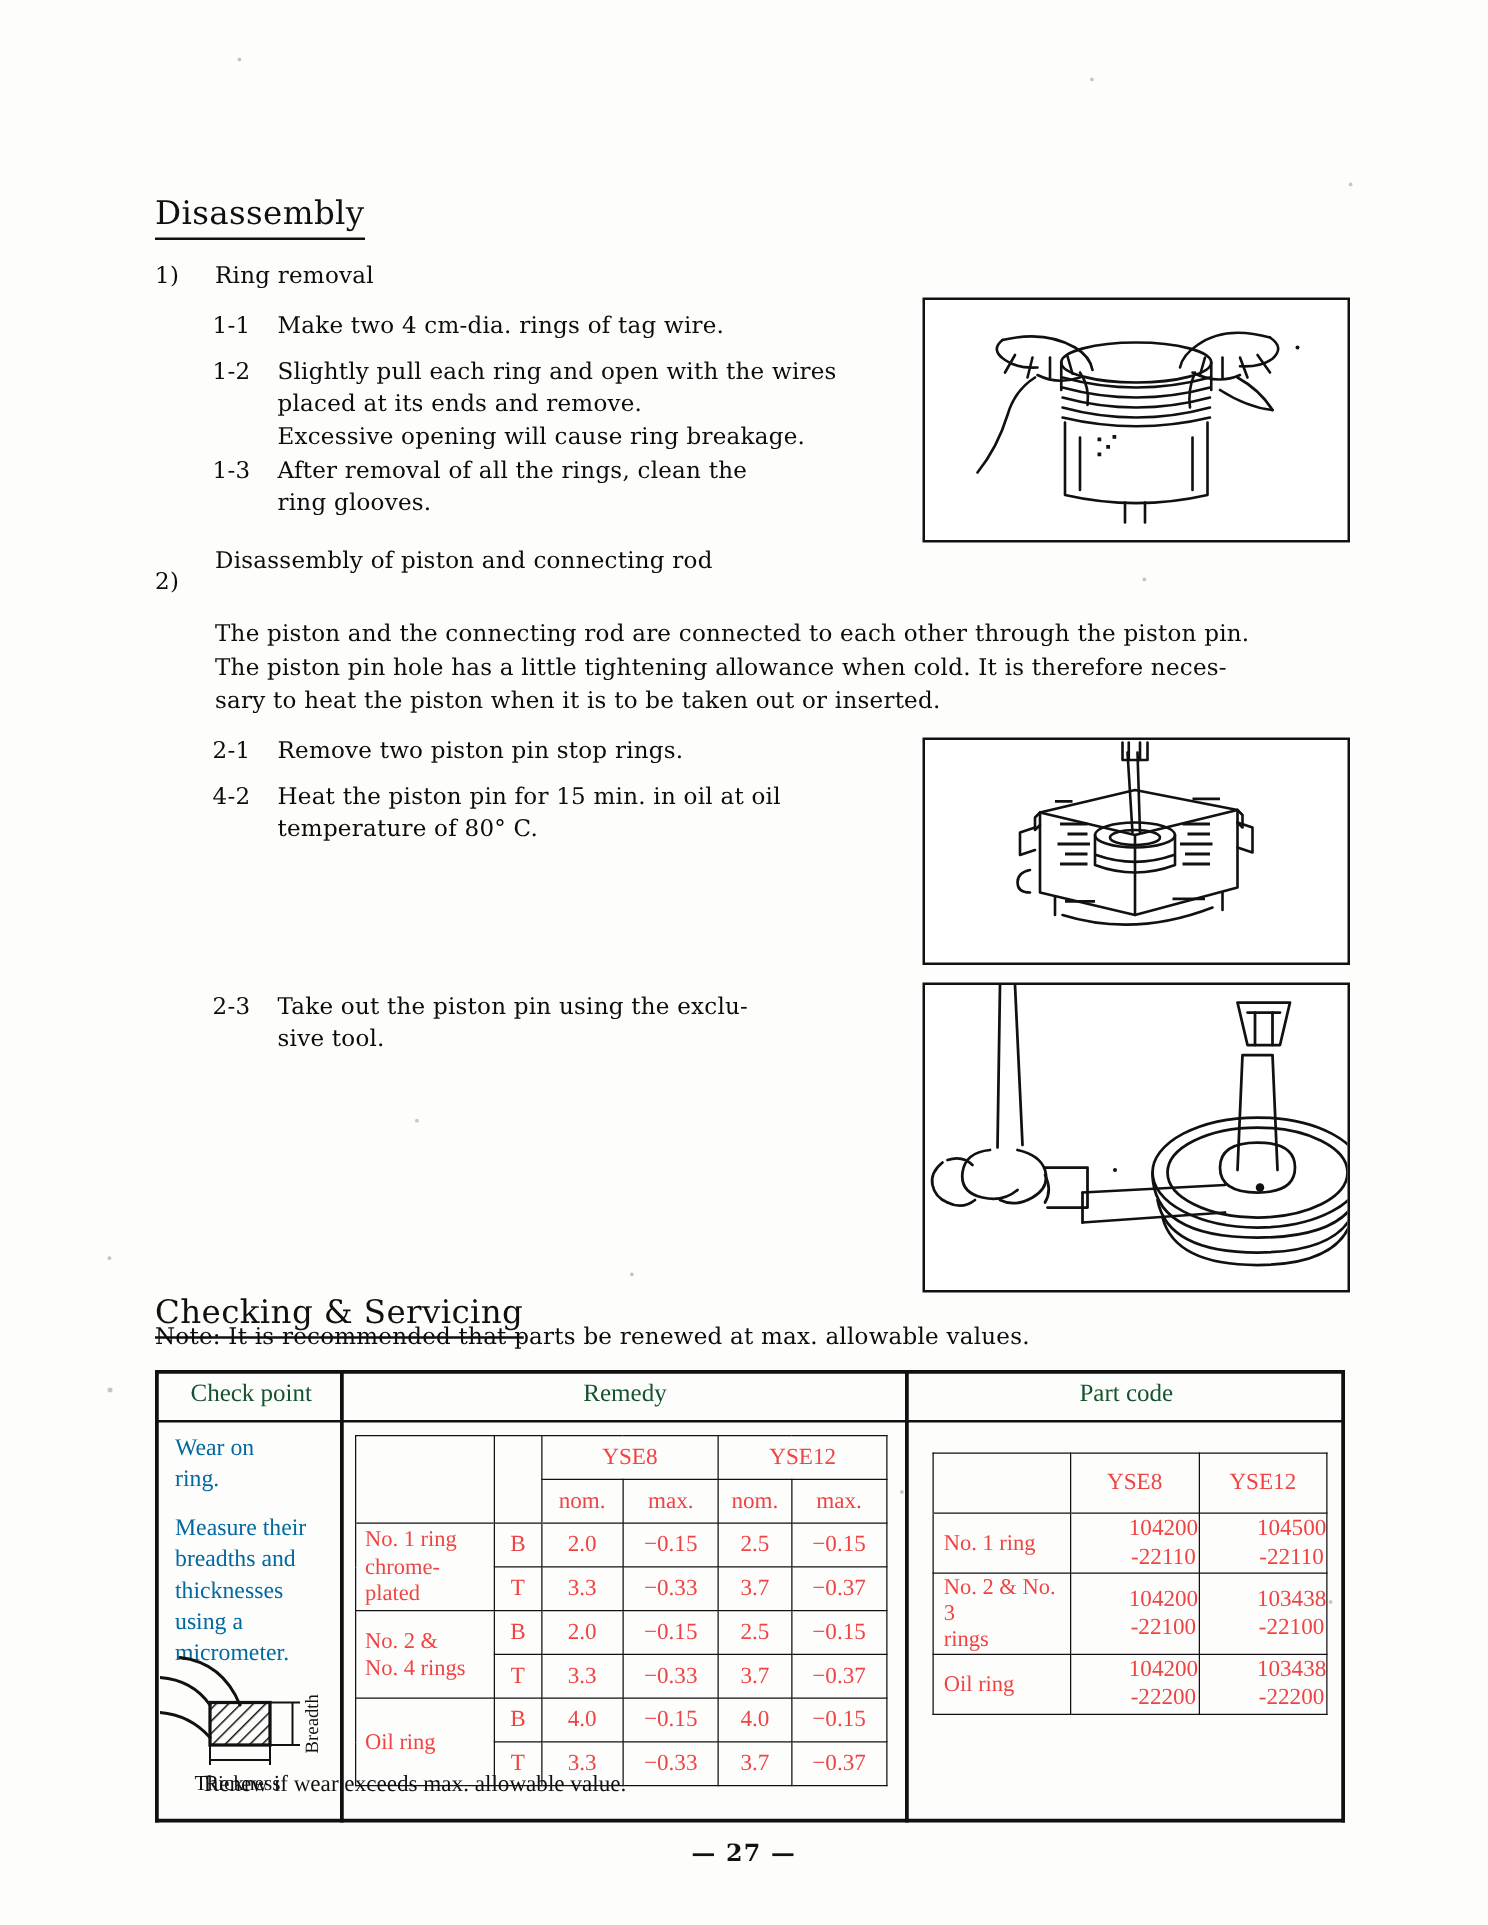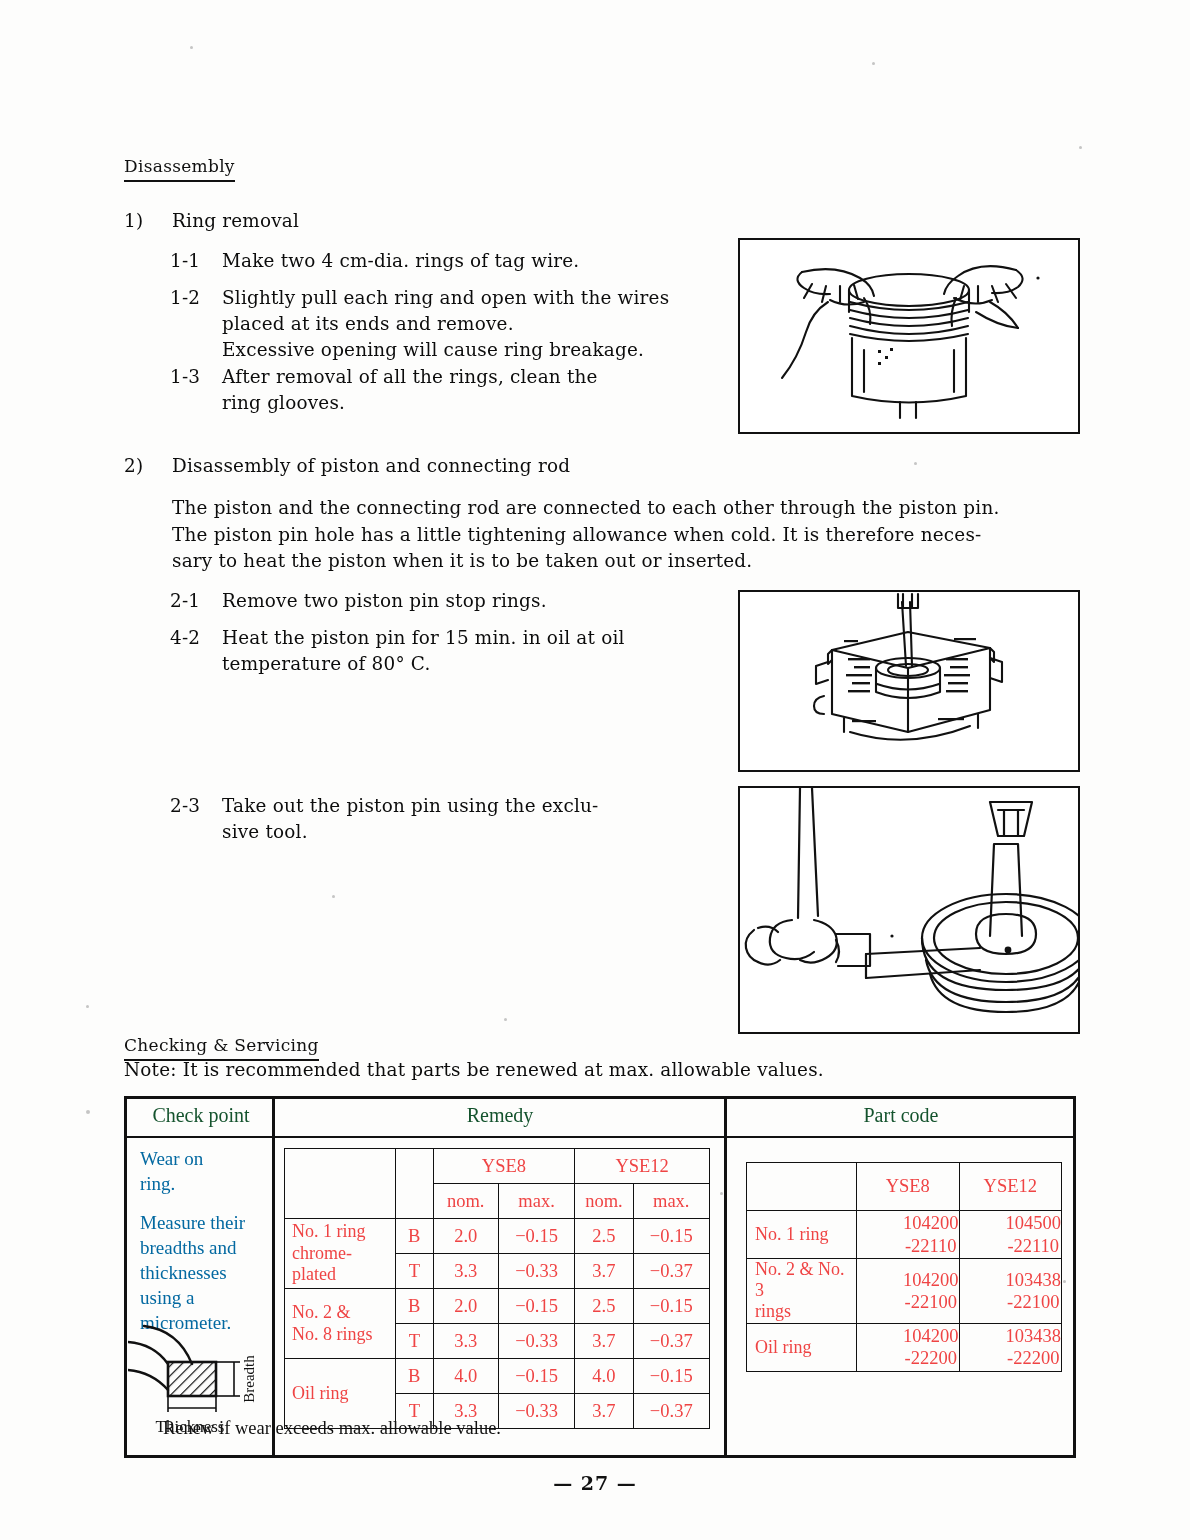--- a/index.html
+++ b/index.html
@@ -12,21 +12,21 @@
     overflow:hidden;
   }
   .page { position:absolute; inset:0; }
 
   
   .speck { position:absolute; background:#8d8d8d; border-radius:50%; opacity:.5; }
 
   
   .tw { font-family:"DejaVu Serif", serif; font-size:18.4px; letter-spacing:.2px; color:#0c0c0c; }
 
-  .sec-head { position:absolute; font-family:"DejaVu Serif", serif; font-size:17px; letter-spacing:.3px; }
+  .sec-head { position:absolute; font-family:"DejaVu Serif", serif; font-size:26px; letter-spacing:.3px; }
   .sec-head .rule { display:block; height:2.4px; background:#111; margin-top:4px; }
 
   .item-num { position:absolute; }
   .item-txt { position:absolute; }
   .sub { position:absolute; }
   .sub .lbl { position:absolute; left:0; top:0; }
   .sub .bdy { margin-left:52px; }
   .bdy p { margin:0; white-space:nowrap; }
 
   
@@ -167,21 +167,21 @@
         <circle cx="298" cy="38" r="1.6"></circle>
         <rect x="138" y="110" width="3" height="3"></rect>
         <rect x="145" y="116" width="3" height="3"></rect>
         <rect x="138" y="122" width="3" height="3"></rect>
         <rect x="150" y="108" width="3" height="3"></rect>
       </g>
     </svg>
   </div>
 
   <div class="tw item-num" style="left:124px; top:455px;">2)</div>
-  <div class="tw item-txt" style="left:172px; top:455px;">Disassembly of piston and connecting rod</div>
+  <div class="tw item-txt" style="left:172px; top:438px;">Disassembly of piston and connecting rod</div>
 
   <div class="tw" style="position:absolute; left:172px; top:495px; line-height:1.45;">
     <p style="margin:0;white-space:nowrap;">The piston and the connecting rod are connected to each other  through the piston pin.</p>
     <p style="margin:0;white-space:nowrap;">The piston pin hole has a little tightening allowance when cold.   It is therefore neces-</p>
     <p style="margin:0;white-space:nowrap;">sary to heat the piston when it is to be taken out or inserted.</p>
   </div>
 
   <div class="tw sub" style="left:170px; top:590px;">
     <span class="lbl">2-1</span>
     <div class="bdy">
@@ -357,21 +357,21 @@
         <td>T</td>
         <td>3.3</td>
         <td>−0.33</td>
         <td>3.7</td>
         <td>−0.37</td>
       </tr>
 
       <tr>
         <td class="lft" rowspan="2">
           <span>No. 2 &amp;</span><br>
-          <span>No. 8 rings</span>
+          <span>No. 4 rings</span>
         </td>
         <td>B</td>
         <td>2.0</td>
         <td>−0.15</td>
         <td>2.5</td>
         <td>−0.15</td>
       </tr>
       <tr>
         <td>T</td>
         <td>3.3</td>

